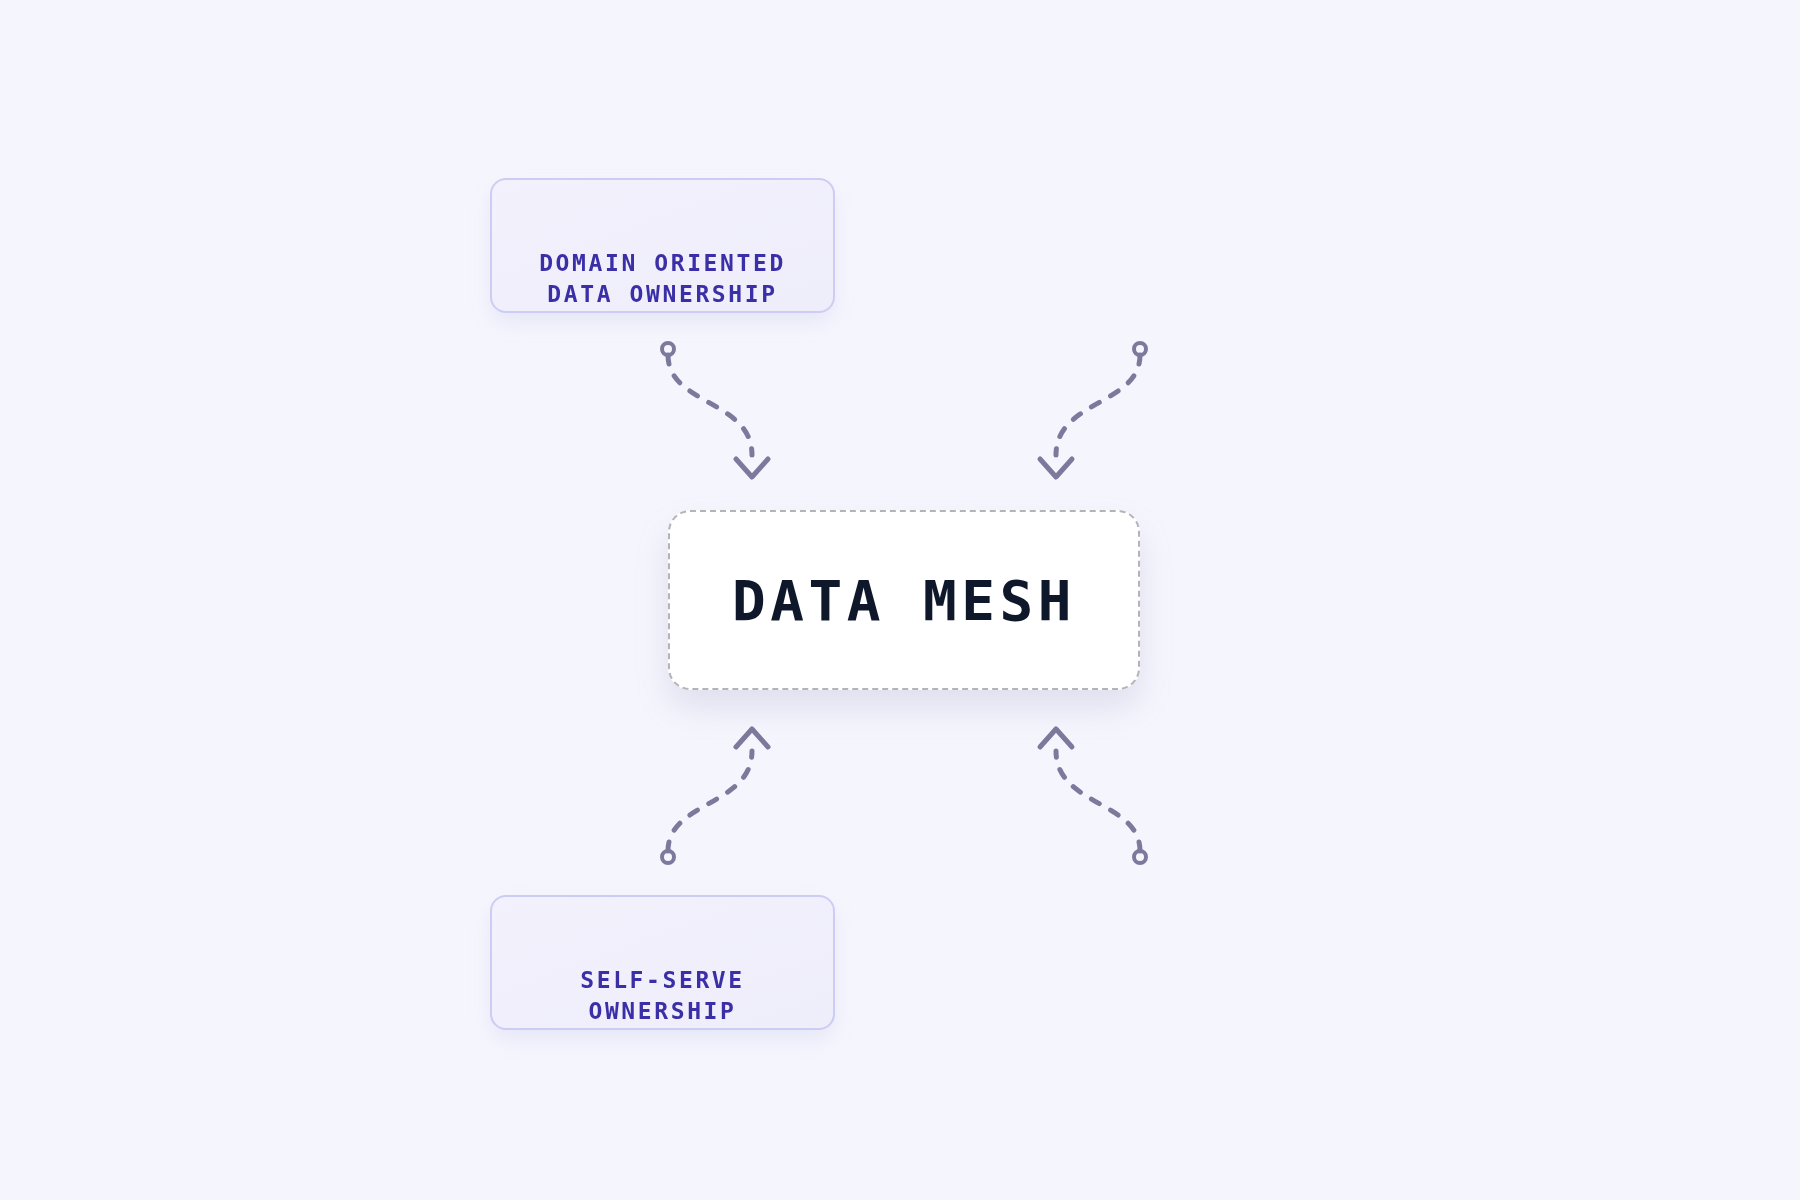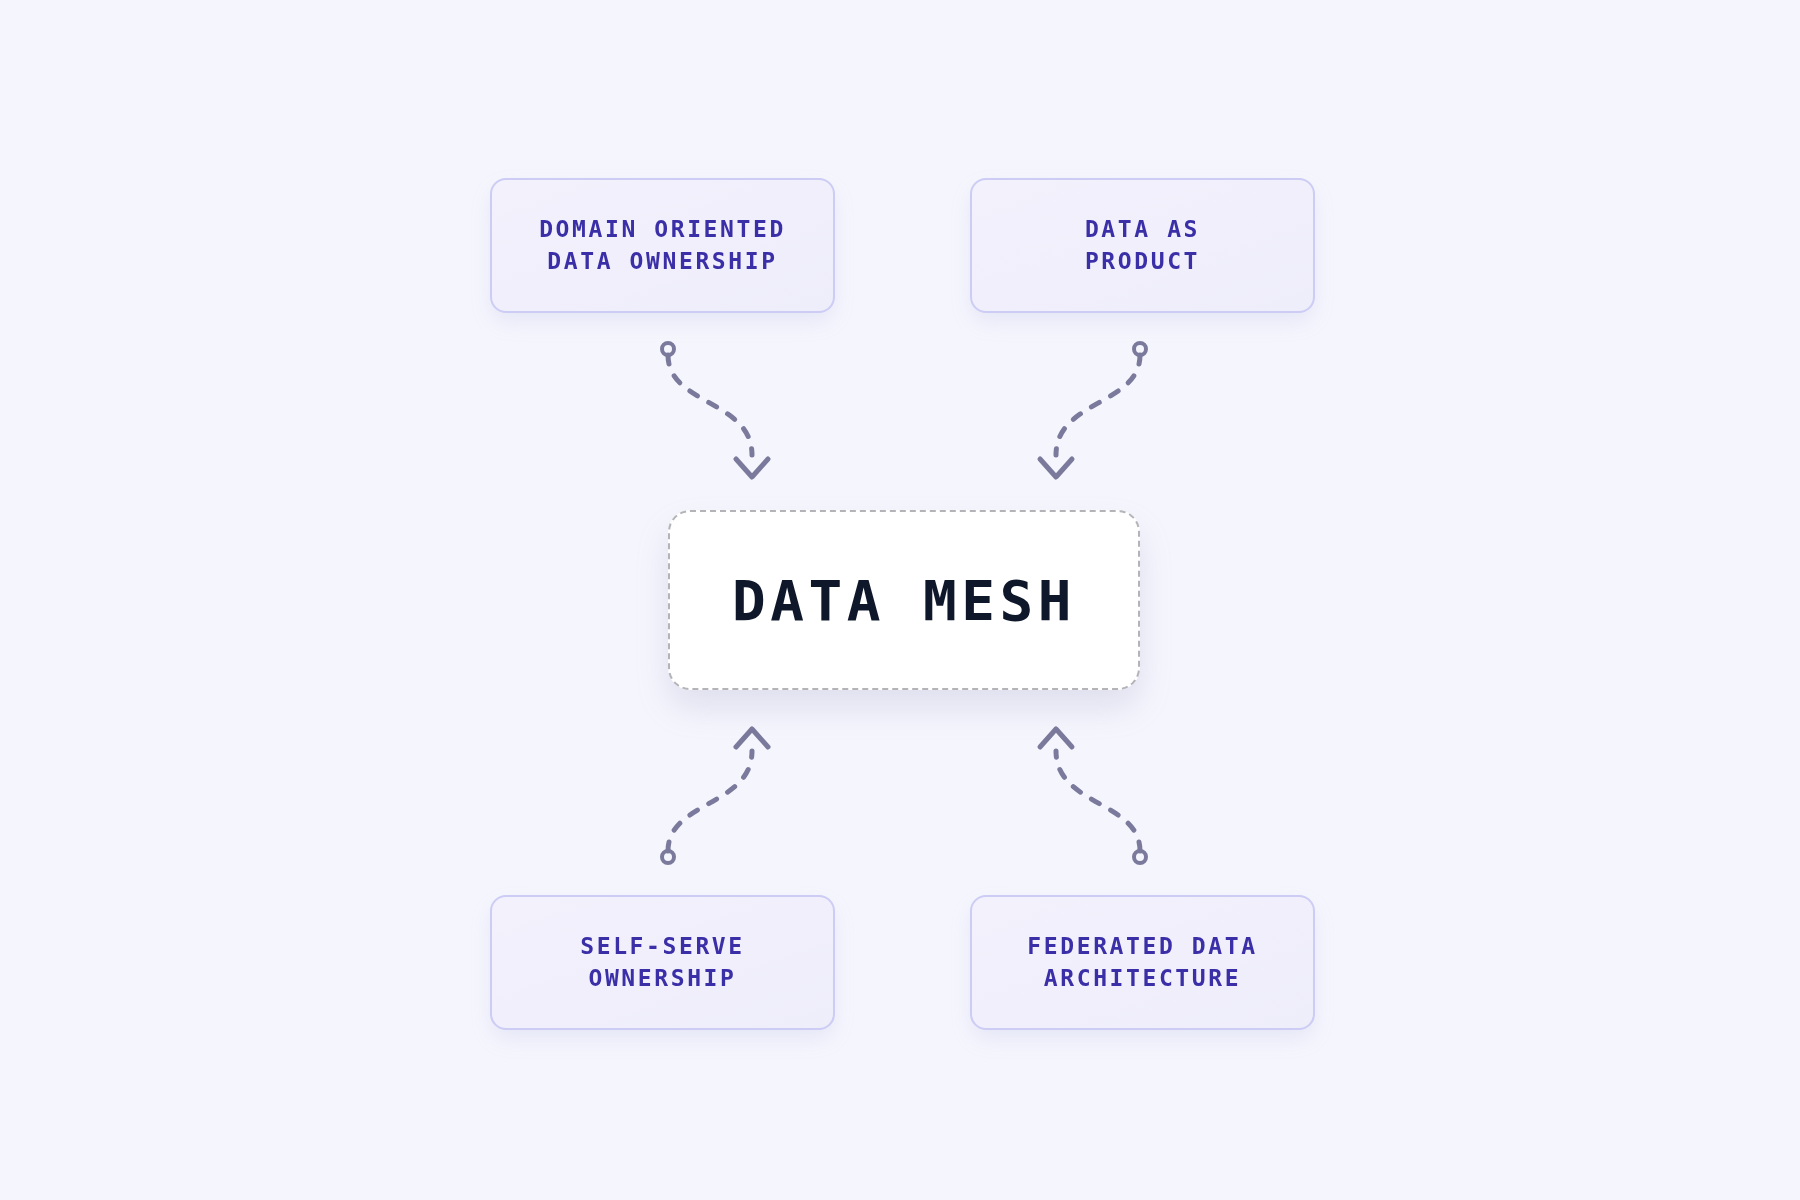--- a/index.html
+++ b/index.html
@@ -34,21 +34,21 @@
   .card {
     position: absolute;
     width: 345px;
     height: 135px;
     box-sizing: border-box;
     border: 2px solid #ccccf5;
     border-radius: 16px;
     background: linear-gradient(160deg, #f2f1fc 0%, #eeedfa 100%);
     box-shadow: 0 10px 22px rgba(110, 105, 190, 0.10);
     display: flex;
-    align-items: center;
+    align-items: flex-end;
     justify-content: center;
     z-index: 2;
   }
   .card-label {
     text-align: center;
     color: #3b2fa8;
     font-size: 23px;
     font-weight: 700;
     letter-spacing: 2.6px;
     line-height: 1.38;
@@ -115,32 +115,24 @@
       <circle cx="1140" cy="857" r="6" fill="none" stroke="#7b7a9c" stroke-width="4"></circle>
       <path d="M 1040 747 L 1056 729 L 1072 747" fill="none" stroke="#7b7a9c" stroke-width="5" stroke-linecap="round" stroke-linejoin="round"></path>
     </g>
   </svg>
 
   <div class="card card-tl">
     <div class="card-label">DOMAIN ORIENTED
 DATA OWNERSHIP</div>
   </div>
 
-  <div class="card card-tr">
-    <div class="card-label">DATA AS
-PRODUCT</div>
-  </div>
 
   <div class="card card-bl">
     <div class="card-label">SELF-SERVE
 OWNERSHIP</div>
   </div>
 
-  <div class="card card-br">
-    <div class="card-label">FEDERATED DATA
-ARCHITECTURE</div>
-  </div>
 
   <div id="center-node">
     <div class="center-label">DATA MESH</div>
   </div>
 
 </div>
 
 </body></html>

